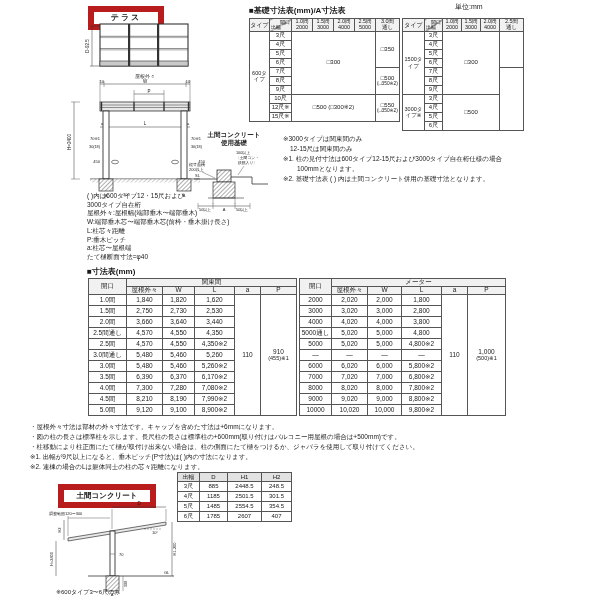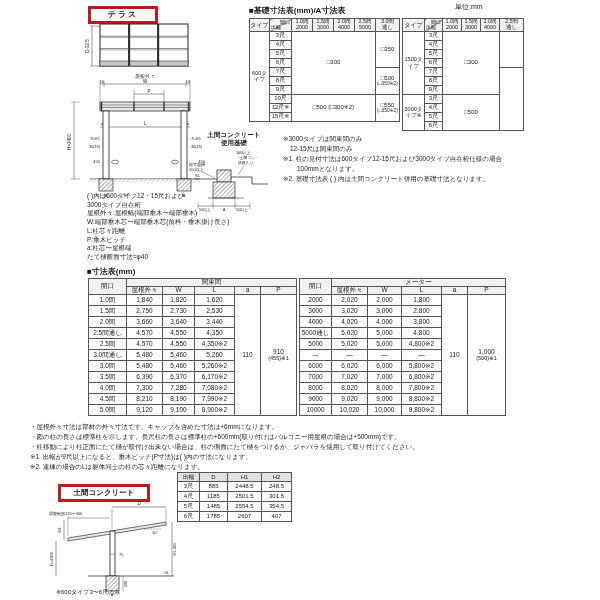--- a/index.html
+++ b/index.html
@@ -1,19 +1,19 @@
 <!DOCTYPE html>
 <html><head>
 <meta charset="utf-8">
 <style>
   html,body{margin:0;padding:0;}
   body{width:600px;height:600px;position:relative;background:#fff;color:#1a1a1a;
        font-family:"Liberation Sans","DejaVu Sans",sans-serif;overflow:hidden;}
   .abs{position:absolute;}
-  .boxtitle{border:3px solid #b91c1c;background:#fff;font-weight:bold;text-align:center;
+  .boxtitle{border:6px solid #b91c1c;background:#fff;font-weight:bold;text-align:center;
             font-size:8px;line-height:12px;letter-spacing:2px;}
   .sectitle{font-weight:bold;font-size:8px;}
   .unit{font-size:7px;}
   table{border-collapse:collapse;table-layout:fixed;background:#fff;}
   th,td{border:1px solid #555;font-size:6px;font-weight:normal;text-align:center;
         padding:0;line-height:1.05;height:8px;white-space:nowrap;overflow:hidden;}
   th{background:#f1f1f1;}
   .ftable th span{display:block;font-size:5.5px;}
   .type{white-space:normal;word-break:break-all;font-size:5.5px;line-height:1.15;}
   .two span{display:block;}

